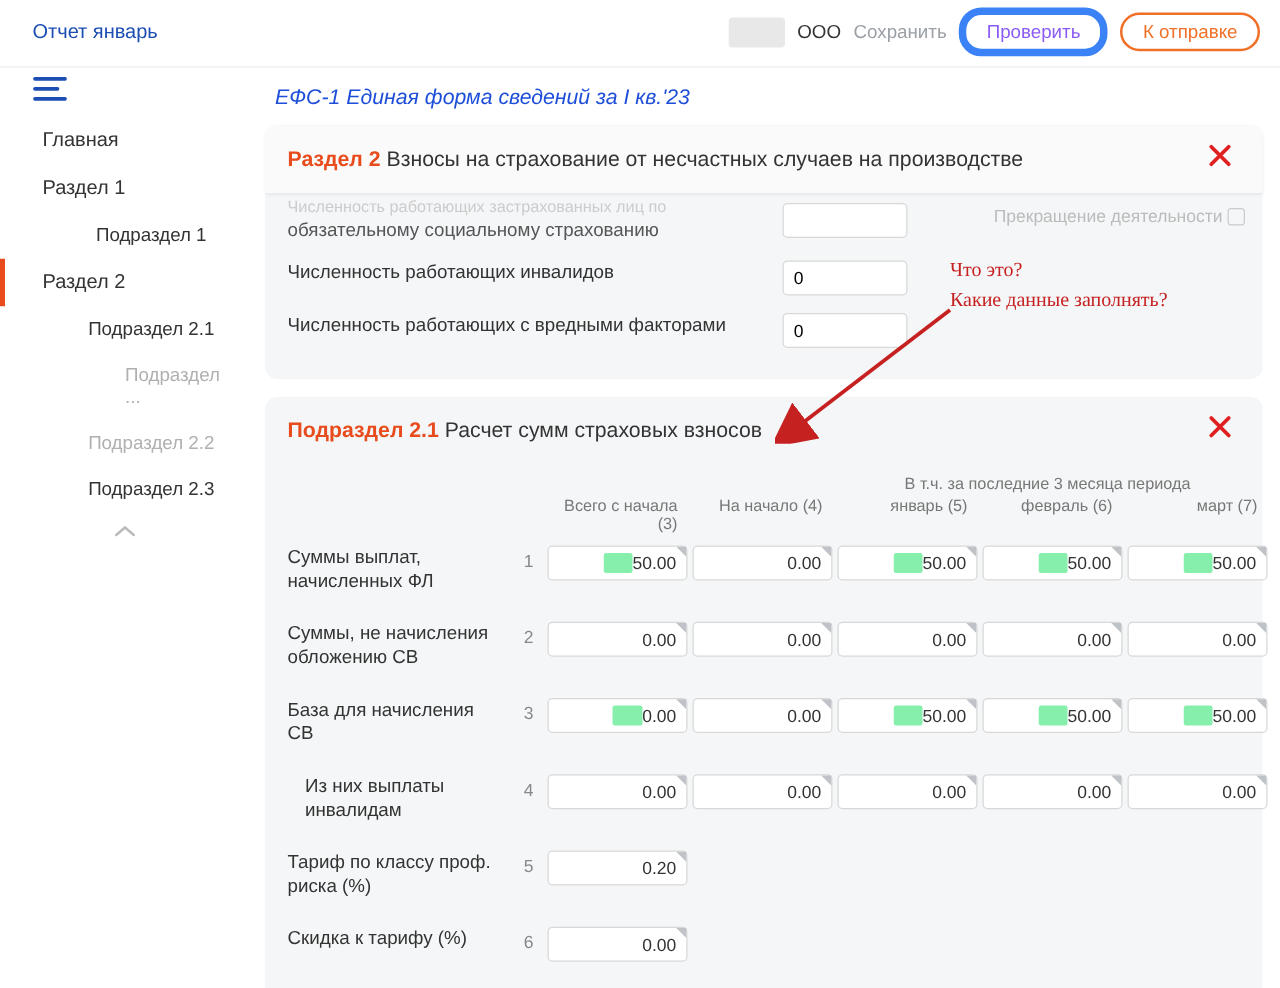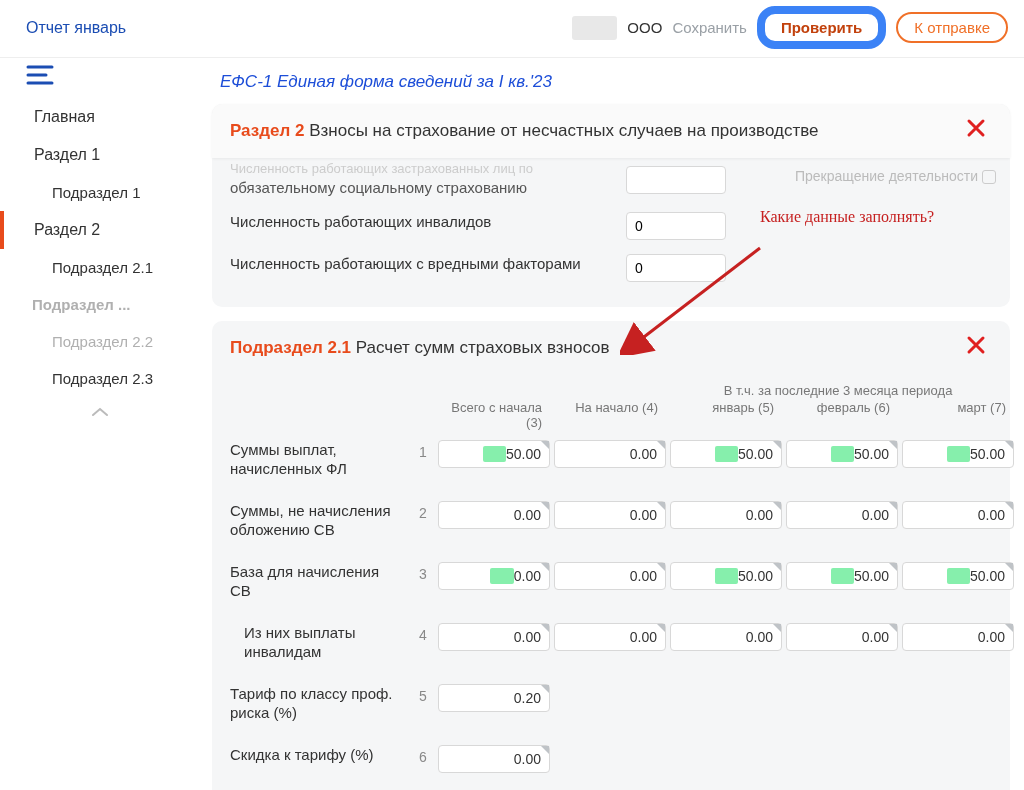--- a/index.html
+++ b/index.html
@@ -4,29 +4,29 @@
 <style>
   * { box-sizing: border-box; margin: 0; padding: 0; }
   body { font-family: -apple-system, BlinkMacSystemFont, "Segoe UI", Arial, sans-serif; font-size: 14px; color: #333; background: #fff; width: 1024px; height: 790px; overflow: hidden; position: relative; }
   .topbar { display: flex; align-items: center; justify-content: space-between; padding: 6px 16px 8px 26px; border-bottom: 1px solid #eee; }
   .status { color: #1b4db3; font-size: 16px; font-weight: 500; }
   .top-right { display: flex; align-items: center; gap: 10px; }
   .org-logo { width: 45px; height: 24px; background: #e8e8e8; border-radius: 3px; }
   .org-name { font-size: 15px; color: #333; }
   .link-grey { color: #9aa0a6; font-size: 15px; cursor: pointer; }
   .btn { border-radius: 18px; padding: 5px 16px; font-size: 15px; cursor: pointer; background: #fff; }
-  .btn-primary-outline { border: 8px solid #3b82f6; color: #c2410c; font-weight: 700; }
+  .btn-primary-outline { border: 6px solid #3b82f6; color: #8b5cf6; font-weight: 400; }
   .btn-orange-outline { border: 2px solid #f07028; color: #f07028; font-weight: 500; }
   .layout { display: grid; grid-template-columns: 200px 1fr; height: calc(790px - 44px); }
   .menu-btn { padding: 6px 0 12px 26px; }
   .menu-icon { width: 28px; height: 22px; display: block; }
   .nav { padding-top: 0; }
   .nav-item { padding: 10px 10px 10px 30px; font-size: 16px; color: #333; cursor: pointer; border-left: 4px solid transparent; }
-  .nav-sub { padding-left: 48px; font-size: 15px; }
-  .nav-sub2 { padding-left: 28px; font-size: 15px; font-weight: bold; }
+  .nav-sub { padding-left: 48px; font-size: 15px; text-align: center; }
+  .nav-sub2 { padding-left: 96px; font-size: 15px; }
   .nav-active { border-left: 4px solid #e84b1c; font-weight: 500; }
   .nav-dim { color: #b0b0b0; }
   .collapse { text-align: center; padding: 8px 0; color: #999; cursor: pointer; }
   .content { padding: 0 14px 0 12px; overflow-y: auto; }
   .page-title { font-size: 17px; padding: 14px 8px 12px 8px; color: #1d4ed8; font-style: italic; }
   .section { background: #f5f6f7; border-radius: 10px; margin-bottom: 14px; position: relative; }
   .section-header { background: #fafafa; border-radius: 10px 10px 0 0; padding: 14px 18px; font-size: 17px; display: flex; justify-content: space-between; align-items: center; box-shadow: 0 1px 3px rgba(0,0,0,0.06); }
   .section-header .accent { color: #e84b1c; font-weight: 600; }
   .close-x { color: #e02020; font-size: 22px; font-weight: bold; cursor: pointer; padding: 0 6px; }
   .section-body { padding: 6px 18px 18px 18px; }
@@ -262,14 +262,15 @@
 
 <svg class="arrow-svg" style="left:620px;top:240px" width="160" height="115">
   <defs>
       <marker id="ah" markerWidth="12" markerHeight="12" refX="2" refY="6" orient="auto">
         <path d="M0 0 L12 6 L0 12 Z" fill="#c62121"></path>
       </marker>
     </defs>
   <line x1="140" y1="8" x2="20" y2="100" stroke="#c62121" stroke-width="3" marker-end="url(#ah)"></line>
 </svg>
 <div class="annot" style="left:760px;top:205px">
+  <div>Что это?</div>
   <div>Какие данные заполнять?</div>
 </div>
 
 </body></html>

